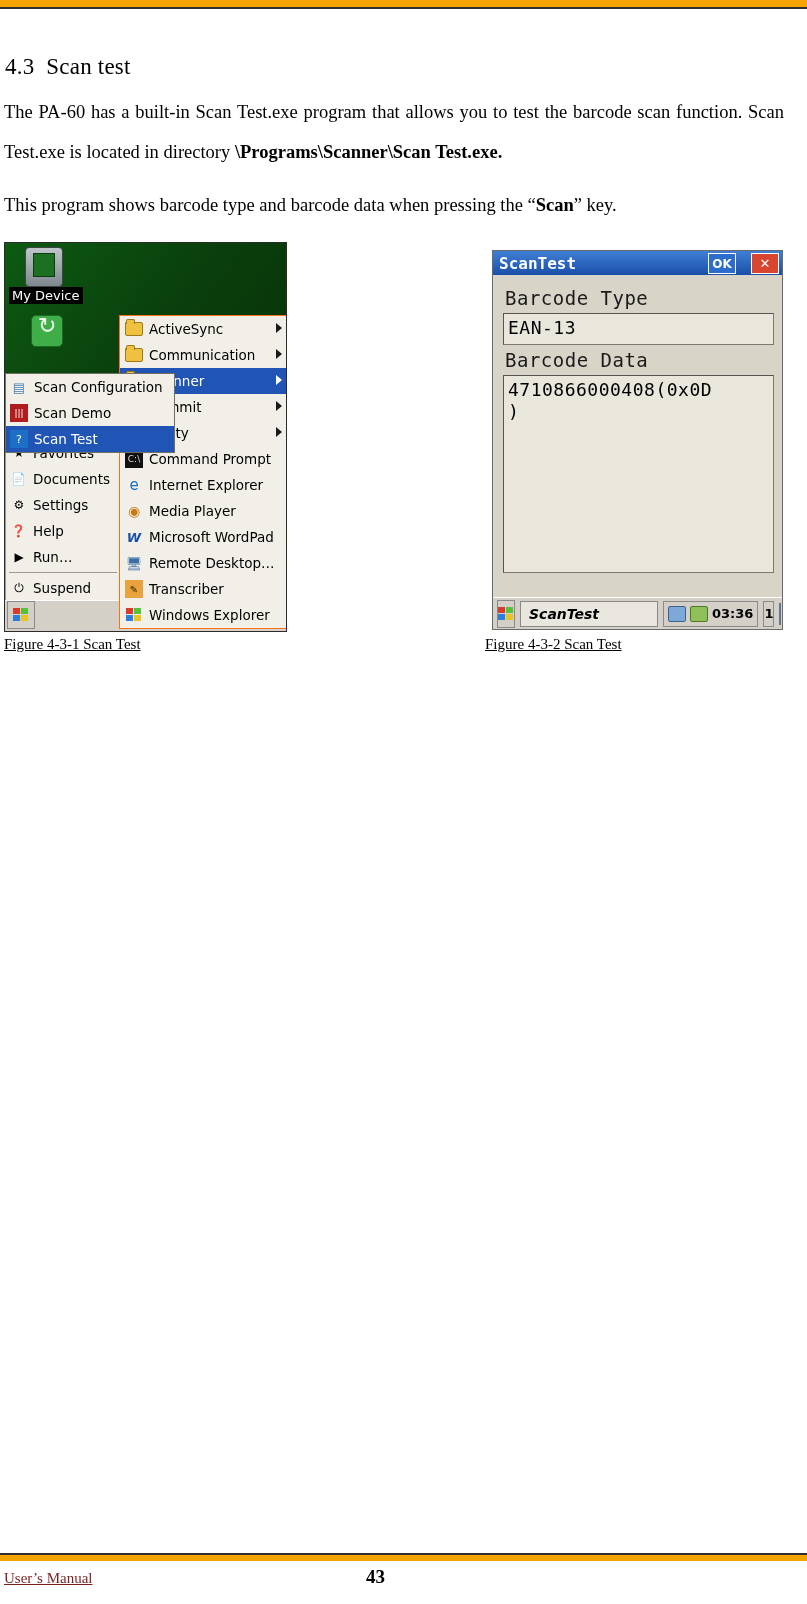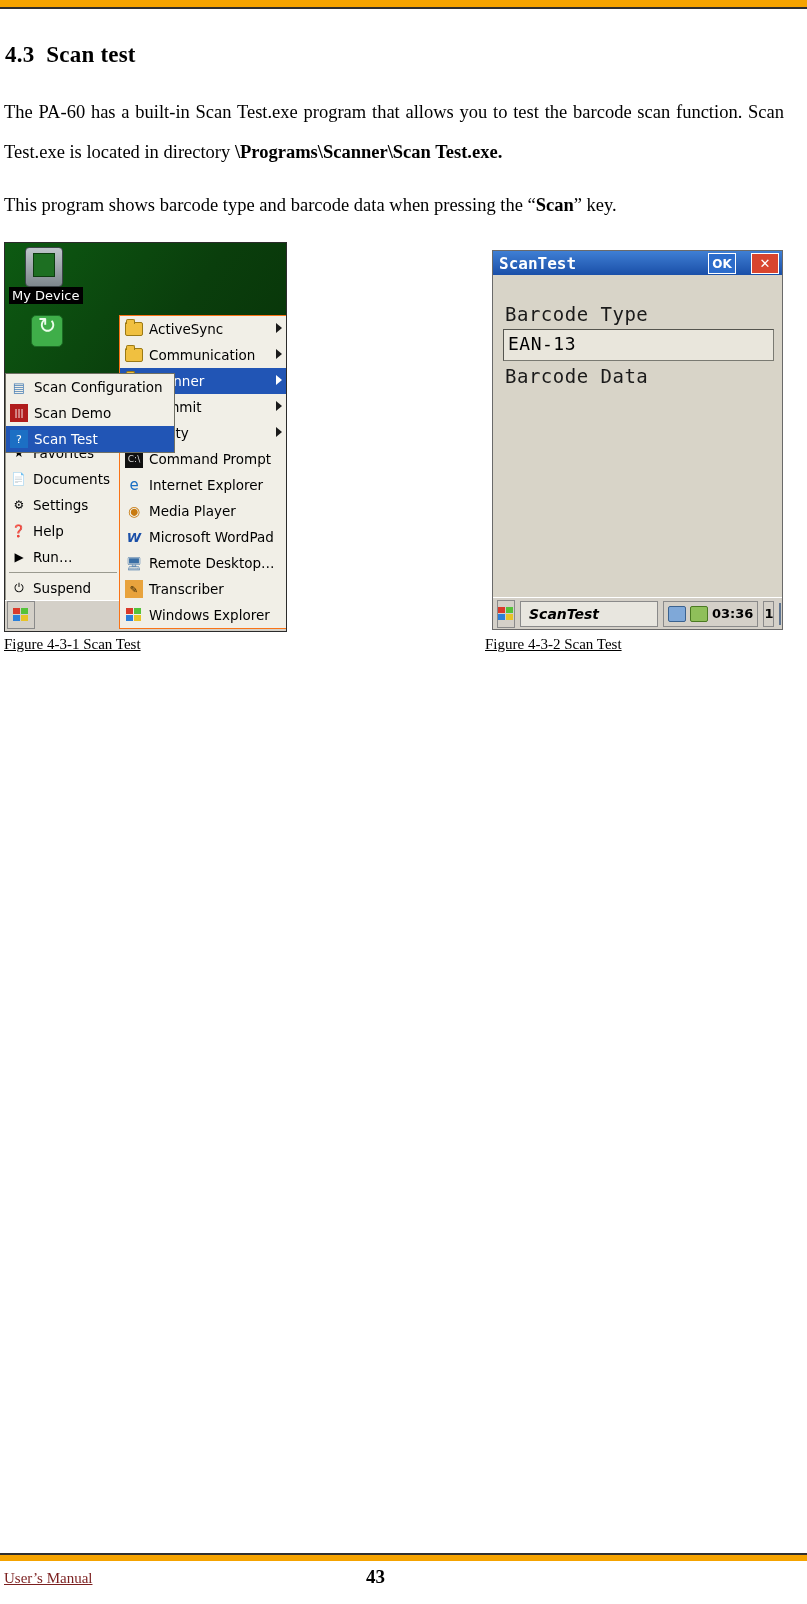--- a/index.html
+++ b/index.html
@@ -28,23 +28,23 @@
     background: #2f2f2f;
   }
   .page {
     position: absolute;
     left: 0; top: 0;
     width: 807px;
     height: 1604px;
   }
   .heading {
     position: absolute;
-    left: 5px; top: 42px;
+    left: 5px; top: 54px;
     font-size: 23px;
-    font-weight: bold;
+    font-weight: normal;
     letter-spacing: 0.2px;
   }
   .heading .num { margin-right: 12px; }
   .para1 {
     position: absolute;
     left: 4px; top: 92px;
     width: 780px;
     font-size: 18.5px;
     line-height: 40px;
     text-align: justify;
@@ -234,21 +234,21 @@
     color: #ffffff; font-size: 12px; font-weight: bold;
     display: flex; align-items: center; justify-content: center;
     font-family: "DejaVu Sans", sans-serif;
   }
   .fig2 .tb-close {
     width: 26px; height: 19px; background: #d8452f; border: 1px solid #ffffff;
     color: #ffffff; font-size: 13px; font-weight: bold;
     display: flex; align-items: center; justify-content: center;
     font-family: "DejaVu Sans", sans-serif;
   }
-  .fig2 .body { padding: 24px 8px 0 10px; }
+  .fig2 .body { padding: 8px 8px 0 10px; }
   .fig2 .lbl {
     font-size: 19px; color: #1a1a1a; margin: 4px 0 4px 2px;
     letter-spacing: 0.5px;
   }
   .fig2 .inp {
     background: #e9e6dc;
     border: 1px solid #7a7a72;
     border-top-color: #55554f;
     border-left-color: #55554f;
     font-size: 18px;
@@ -467,20 +467,22 @@
       <span>ScanTest</span>
       <span class="tb-buttons">
         <span class="tb-ok">OK</span>
         <span class="tb-close">✕</span>
       </span>
     </div>
     <div class="body">
       <div class="lbl">Barcode Type</div>
       <div class="inp single">EAN-13</div>
       <div class="lbl">Barcode Data</div>
+      <div class="inp multi" style="white-space:pre-wrap;">4710866000408(0x0D
+)</div>
     </div>
     <div class="taskbar2">
       <div class="tb-start">
         <span class="win-flag">
             <i></i>
             <i></i>
             <i></i>
             <i></i>
           </span>
       </div>

